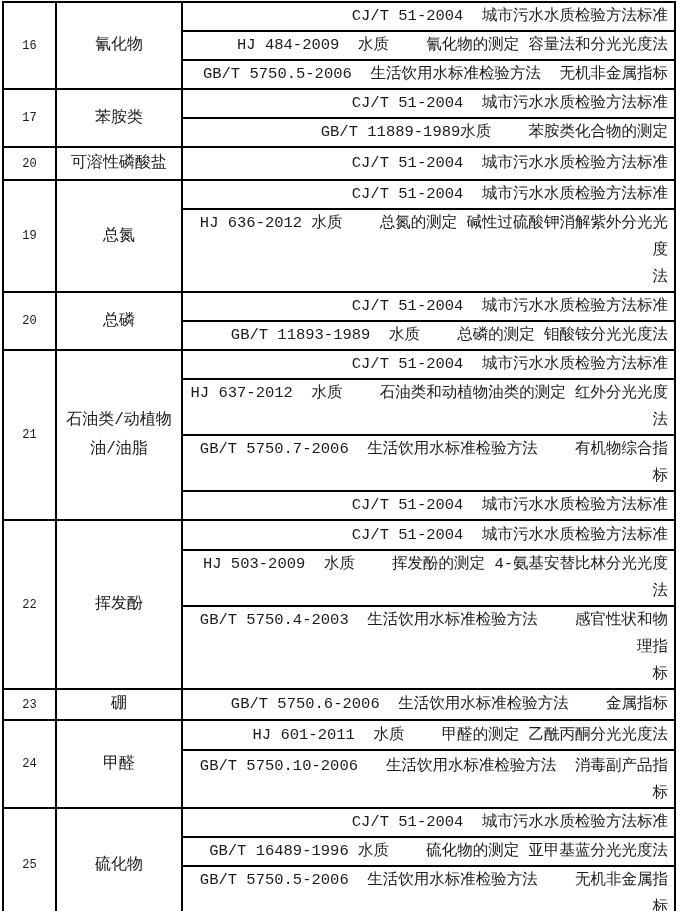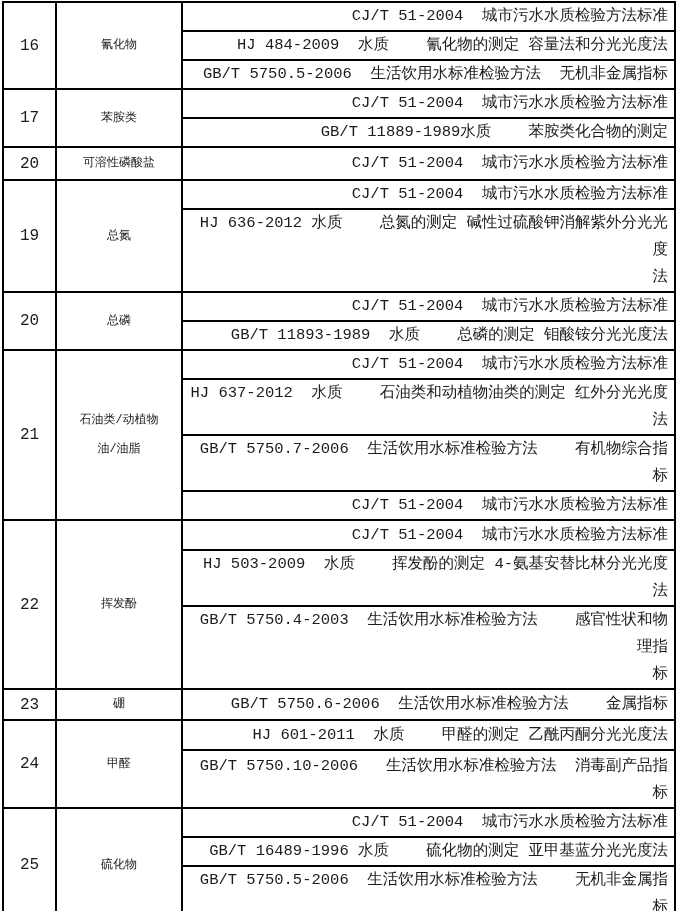--- a/index.html
+++ b/index.html
@@ -20,26 +20,26 @@
     font-family: "Liberation Mono", "DejaVu Sans Mono", monospace;
     color: #1b1b1b;
   }
   table.std-table td {
     border: 2px solid #000000;
     overflow: hidden;
   }
   td.no {
     text-align: center;
     vertical-align: middle;
-    font-size: 16px;
+    font-size: 12px;
   }
   td.name {
     text-align: center;
     vertical-align: middle;
-    font-size: 12px;
+    font-size: 16px;
     line-height: 29px;
     white-space: pre-wrap;
     padding: 0 2px;
   }
   td.std {
     text-align: right;
     vertical-align: middle;
     font-size: 15.5px;
     line-height: 27px;
     padding: 0 6px 0 7px;

